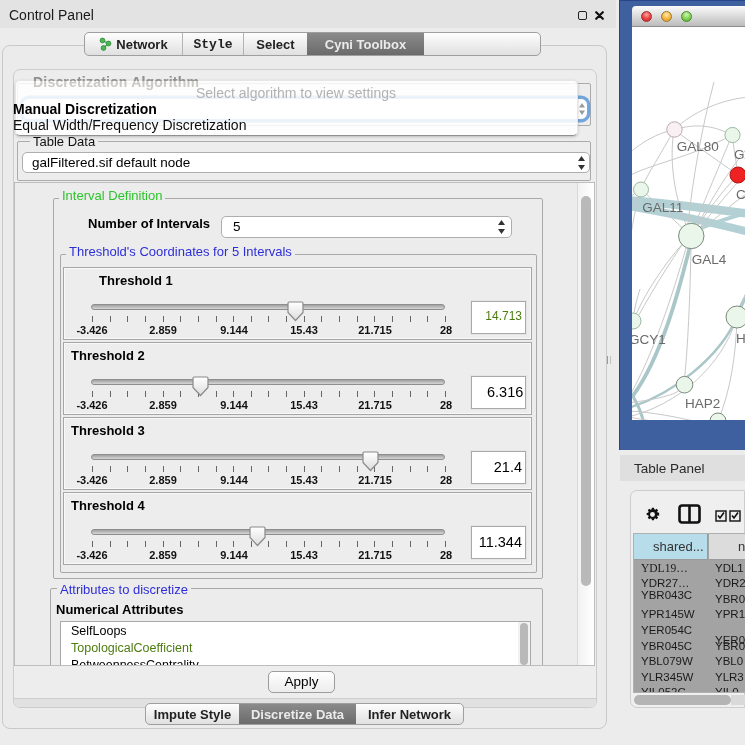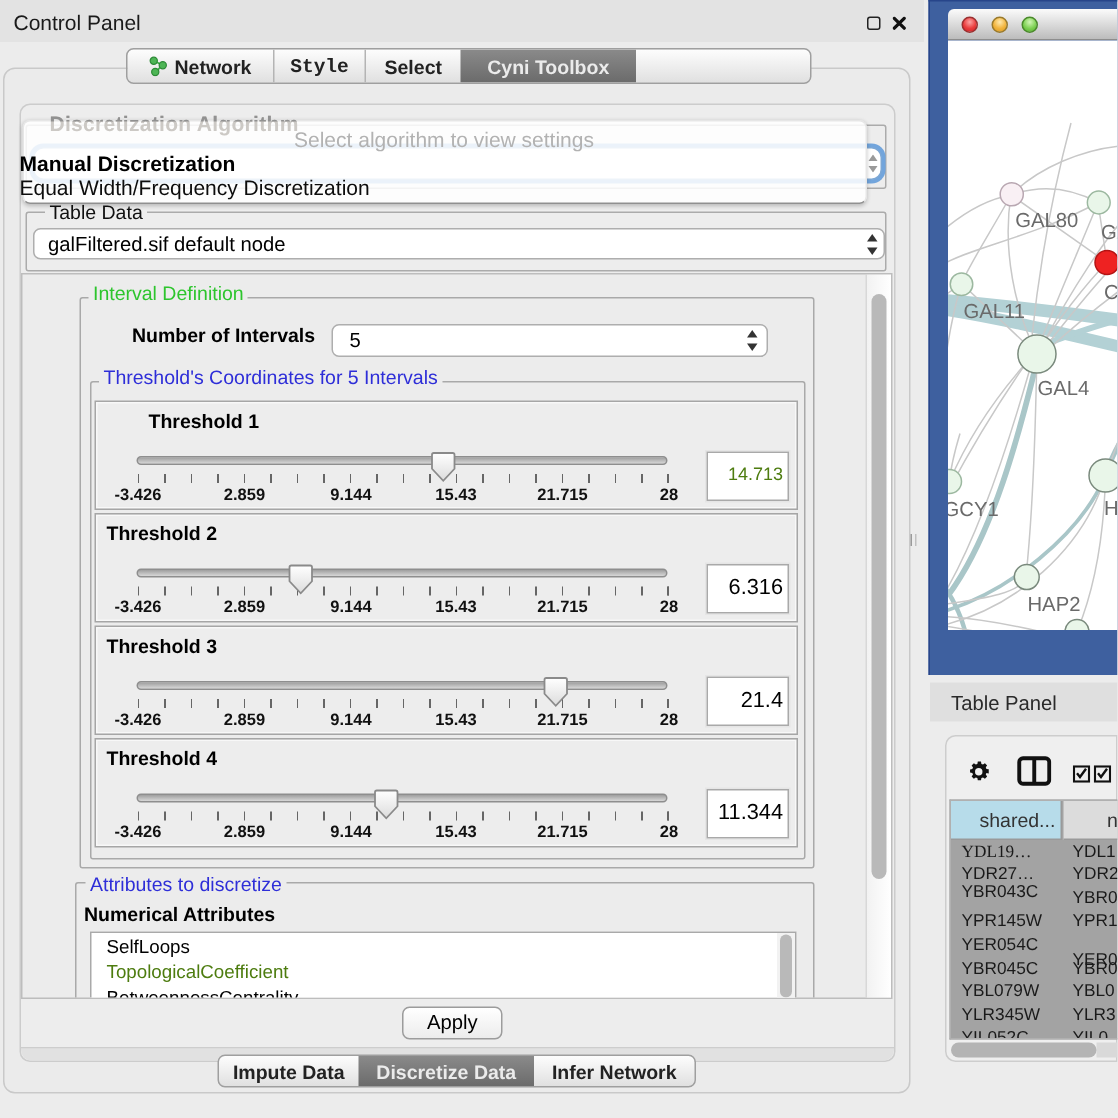--- a/index.html
+++ b/index.html
@@ -120,21 +120,21 @@
       </defs>
       <path d="M2.2 1 H14.8 Q16 1 16 2.2 V11.5 L8.5 19.5 L1 11.5 V2.2 Q1 1 2.2 1 Z" fill="url(#thg1)" stroke="#8a8a8a" stroke-width="1.2"></path>
     </svg>
   <div class="abs b" style="left:47px;top:216px;width:60px;text-align:center;font-size:11px;color:#111;">-3.426</div>
   <div class="abs b" style="left:118px;top:216px;width:60px;text-align:center;font-size:11px;color:#111;">2.859</div>
   <div class="abs b" style="left:189px;top:216px;width:60px;text-align:center;font-size:11px;color:#111;">9.144</div>
   <div class="abs b" style="left:259px;top:216px;width:60px;text-align:center;font-size:11px;color:#111;">15.43</div>
   <div class="abs b" style="left:330px;top:216px;width:60px;text-align:center;font-size:11px;color:#111;">21.715</div>
   <div class="abs b" style="left:401px;top:216px;width:60px;text-align:center;font-size:11px;color:#111;">28</div>
   <div class="abs" style="left:456px;top:193px;width:55px;height:33px;background:#fff;border:1px solid #a9a9a9;box-shadow:0 0 0 1px #e5e5e5;"></div>
-  <div class="abs" style="left:456px;top:201px;width:51px;text-align:right;font-size:14.5px;color:#000;">6.316</div>
+  <div class="abs" style="left:456px;top:201px;width:51px;font-size:14.5px;color:#000;padding-left:16px;">6.316</div>
   <div class="abs" style="left:48px;top:234px;width:469px;height:73px;border:1px solid #a6a6a6;background:#ededed;box-shadow:inset 0 0 0 1px #f8f8f8;"></div>
   <div class="abs b" style="left:56px;top:240px;font-size:13px;color:#000;">Threshold 3</div>
   <div class="abs" style="left:76px;top:271px;width:354px;height:6px;border:1px solid #8e8e8e;border-radius:3px;background:linear-gradient(#9f9f9f,#d7d7d7);"></div>
   <div class="abs" style="left:77px;top:283px;width:354px;height:6px;background:repeating-linear-gradient(90deg,#666 0px,#666 1px,transparent 1px,transparent 17.65px);"></div>
   <div class="abs" style="left:430px;top:283px;width:1px;height:6px;background:#666;"></div>
   <svg class="abs" style="left:347.2px;top:268px;" width="17" height="21" viewBox="0 0 17 21">
       <defs>
         <linearGradient id="thg2" x1="0" y1="0" x2="0" y2="1">
           <stop offset="0" stop-color="#ffffff"></stop>
           <stop offset="1" stop-color="#dcdcdc"></stop>
@@ -179,21 +179,21 @@
   <div class="abs" style="left:56px;top:441px;font-size:12.5px;color:#000;">SelfLoops</div>
   <div class="abs" style="left:56px;top:458px;font-size:12.5px;color:#4d7c0f;">TopologicalCoefficient</div>
   <div class="abs" style="left:56px;top:475px;font-size:12.5px;color:#000;">BetweennessCentrality</div>
   <div class="abs" style="left:503px;top:439px;width:12px;height:58px;background:#f2f2f2;"></div>
   <div class="abs" style="left:505px;top:440px;width:8px;height:42px;background:#b9b9b9;border-radius:4px;"></div>
 </div>
 
 <div class="abs" style="left:268px;top:671px;width:67px;height:22px;background:linear-gradient(#ffffff,#ececec);border:1px solid #9c9c9c;border-radius:5px;text-align:center;font-size:13.5px;color:#000;line-height:20px;">Apply</div>
 
 <div class="abs" style="left:145px;top:703px;width:319px;height:22px;border:1px solid #9f9f9f;border-radius:5px;background:linear-gradient(#fdfdfd,#e0e0e0);overflow:hidden;display:flex;font-size:13px;font-weight:bold;color:#222;">
-  <div style="width:93px;display:flex;align-items:center;justify-content:center;">Impute Data</div>
+  <div style="width:93px;display:flex;align-items:center;justify-content:center;">Impute Style</div>
   <div style="width:117px;display:flex;align-items:center;justify-content:center;background:linear-gradient(#8a8a8a,#6b6b6b);color:#ebebeb;">Discretize Data</div>
   <div style="flex:1;display:flex;align-items:center;justify-content:center;">Infer Network</div>
 </div>
 
 <div class="abs" style="left:619px;top:0;width:126px;height:450px;background:#3e609f;border-left:1px solid #27458a;border-top:1px solid #27458a;"></div>
 <div class="abs" style="left:632px;top:6px;width:113px;height:21px;background:linear-gradient(#fbfbfb,#bcbcbc);border-bottom:1px solid #8d8d8d;border-radius:4px 0 0 0;"></div>
 <div class="abs" style="left:641px;top:11px;width:11px;height:11px;border-radius:50%;background:radial-gradient(circle at 50% 30%, #fba3a3, #ea3c3c 55%, #cb2027);border:0.5px solid #9a3030;"></div>
 <div class="abs" style="left:661px;top:11px;width:11px;height:11px;border-radius:50%;background:radial-gradient(circle at 50% 30%, #ffe9ae, #f2b43c 55%, #d89a24);border:0.5px solid #9a7a2b;"></div>
 <div class="abs" style="left:681px;top:11px;width:11px;height:11px;border-radius:50%;background:radial-gradient(circle at 50% 30%, #d2f5b6, #7ed153 55%, #55ab2f);border:0.5px solid #4a8a2b;"></div>
 <div class="abs" style="left:632px;top:27px;width:113px;height:393px;background:#fff;overflow:hidden;">

